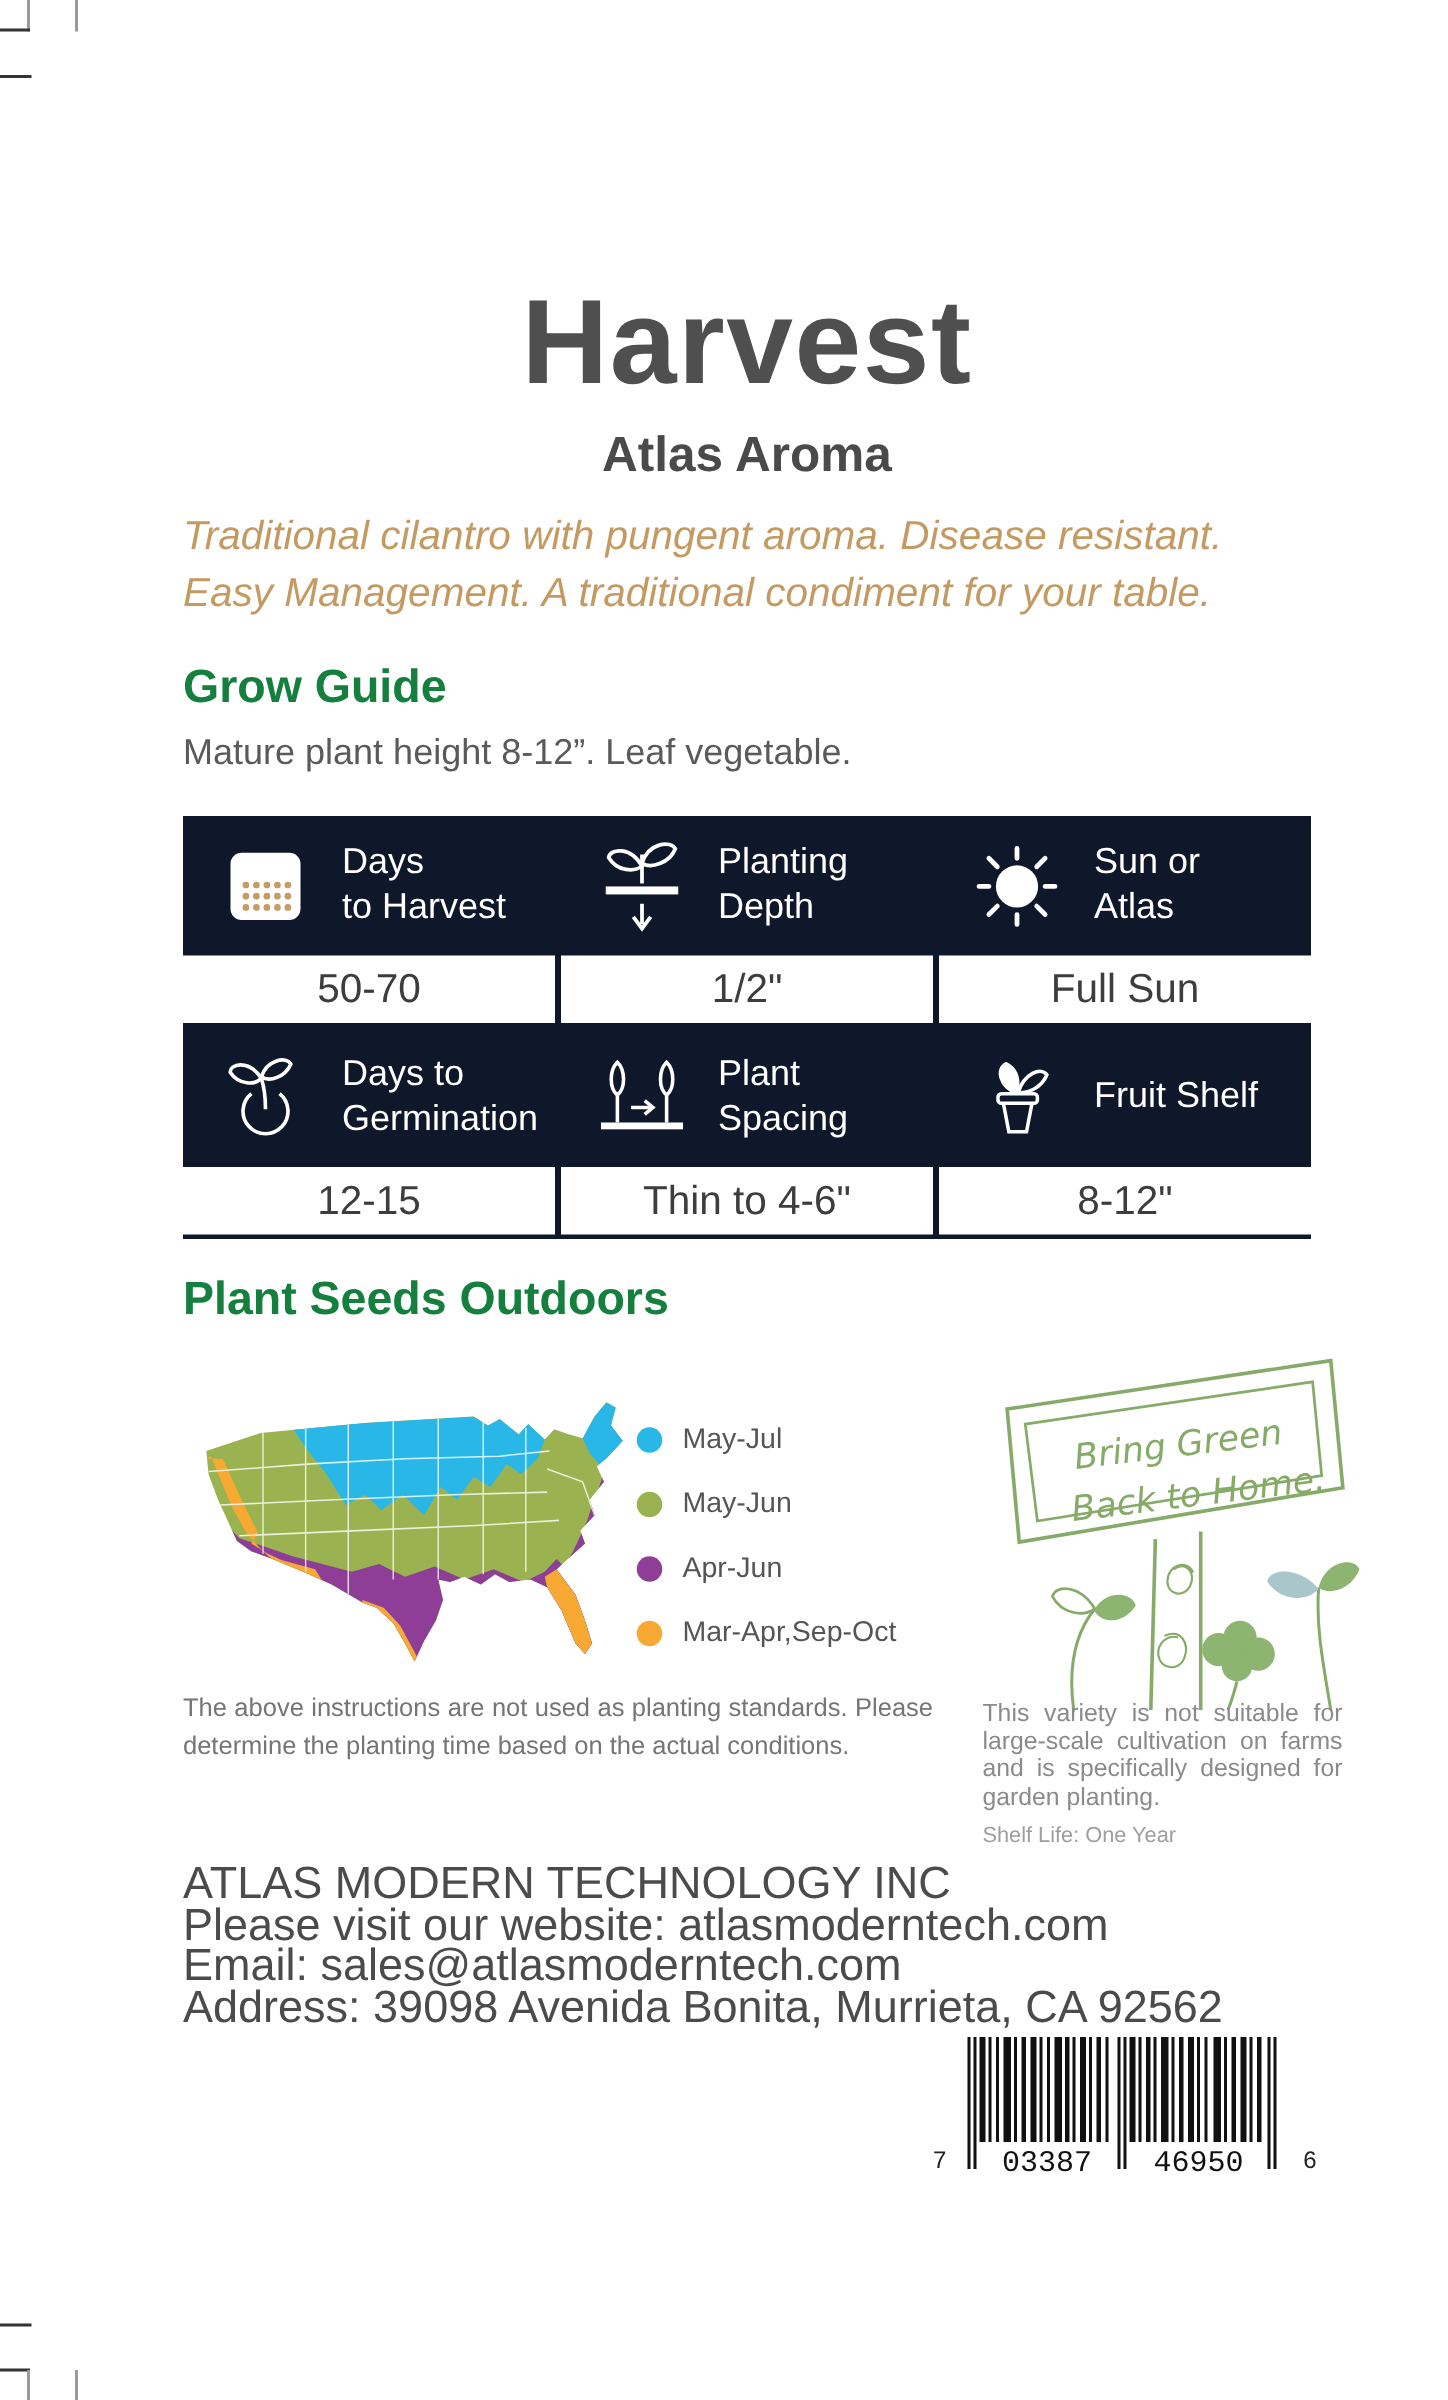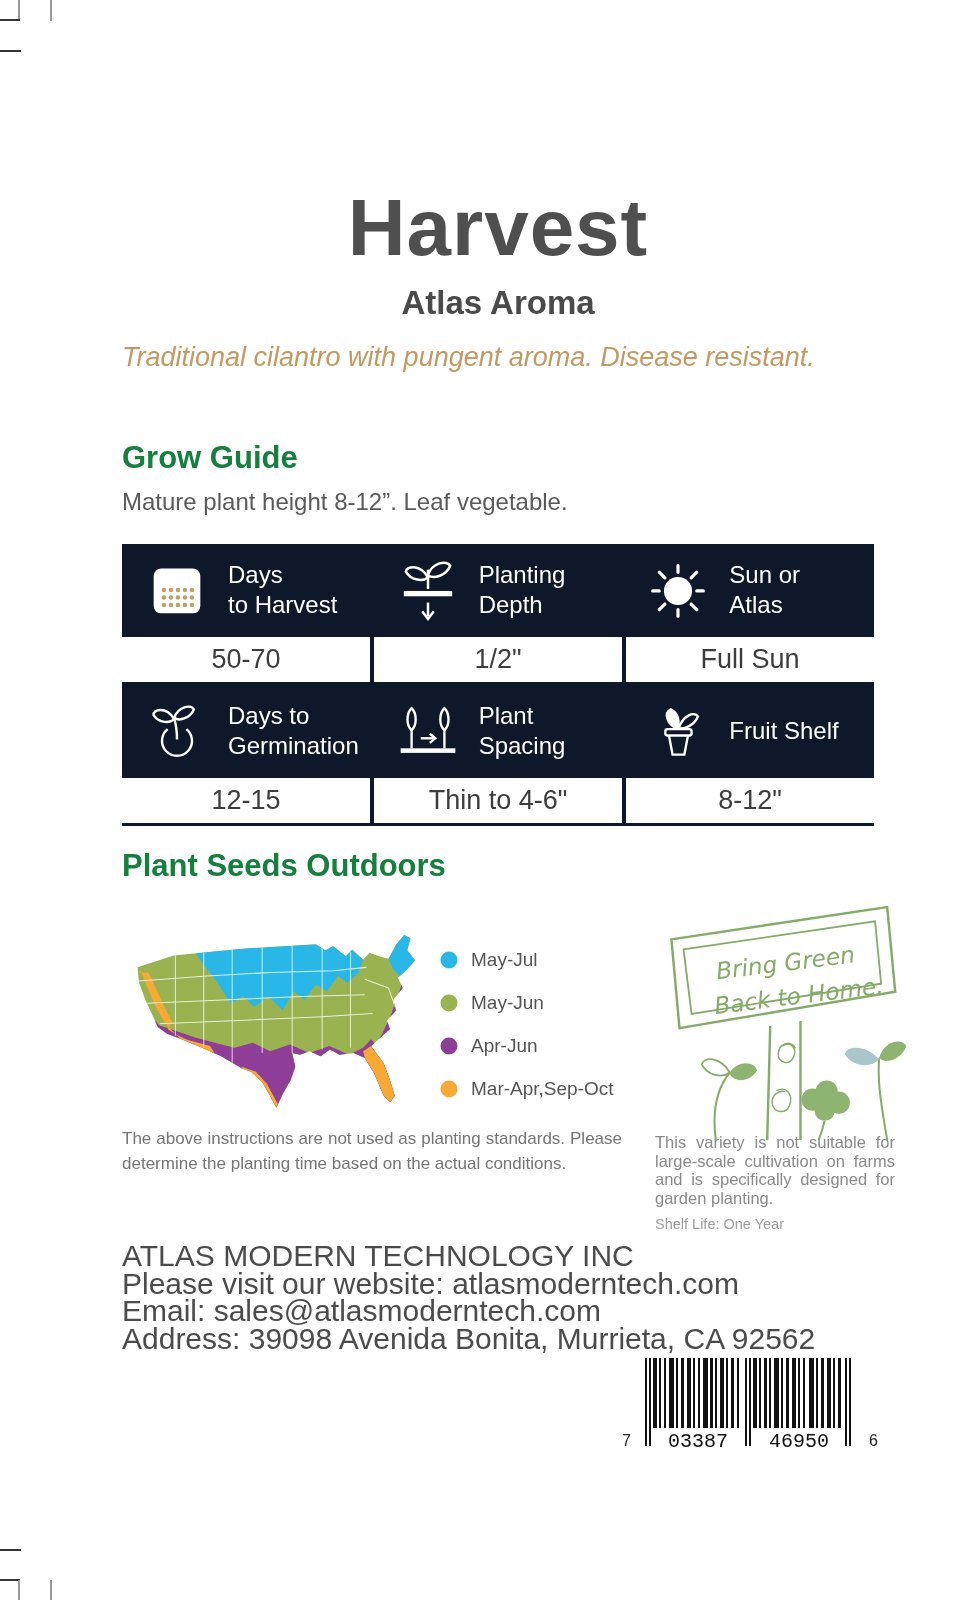--- a/index.html
+++ b/index.html
@@ -28,21 +28,21 @@
   .g-label{font-size:24px;line-height:30px;}
   .g-label span{display:block;}
   .g-label span:empty{display:none;}
   .g-vals{display:grid;grid-template-columns:1fr 1fr 1fr;column-gap:4px;padding:2px 0 3px 0;}
   .g-vcell{background:#fff;height:45px;display:flex;align-items:center;justify-content:center;
            font-size:27px;color:#3d3d3d;}
   .g-icon{display:flex;align-items:center;justify-content:center;width:62px;}
 
   
   .map-svg{position:absolute;left:128px;top:928px;}
-  .legend{position:absolute;left:440px;top:938px;text-align:center;}
+  .legend{position:absolute;left:424px;top:938px;text-align:center;}
   .legend-item{display:flex;align-items:center;gap:13px;height:43px;}
   .legend-label{font-size:19px;color:#555;}
   .sign-svg{position:absolute;left:652px;top:893px;}
   .note{position:absolute;left:122px;top:1126px;width:500px;margin:0;
         font-size:17px;line-height:25px;color:#757575;text-align:justify;}
   .right-note{position:absolute;left:655px;top:1133px;width:240px;}
   .right-note p{margin:0;font-size:16.5px;line-height:18.5px;color:#8a8a8a;text-align:justify;}
   .shelf{margin-top:8px !important;font-size:14.5px !important;color:#9e9e9e !important;text-align:left !important;}
 
   
@@ -64,20 +64,21 @@
   <div class="crop dark" style="left:0;top:50px;width:21px;height:2px;"></div>
   <div class="crop dark" style="left:0;top:1549px;width:21px;height:2px;"></div>
   <div class="crop dark" style="left:0;top:1579px;width:20px;height:2px;"></div>
   <div class="crop" style="left:18px;top:1580px;width:2px;height:20px;"></div>
   <div class="crop" style="left:50px;top:1580px;width:2px;height:20px;"></div>
 
   <h1 class="title">Harvest</h1>
   <h2 class="subtitle">Atlas Aroma</h2>
   <p class="tagline">
     <span>Traditional cilantro with pungent aroma. Disease resistant.</span><br>
+    <span>Easy Management. A traditional condiment for your table.</span>
   </p>
 
   <h3 class="h3" style="left:122px;top:440px;">Grow Guide</h3>
   <p class="intro">Mature plant height 8-12”. Leaf vegetable.</p>
 
   <div class="gtable">
     <div class="g-head">
       <div class="g-hcell">
         <span class="g-icon">
           <svg width="56" height="58" viewBox="0 0 60 60">

